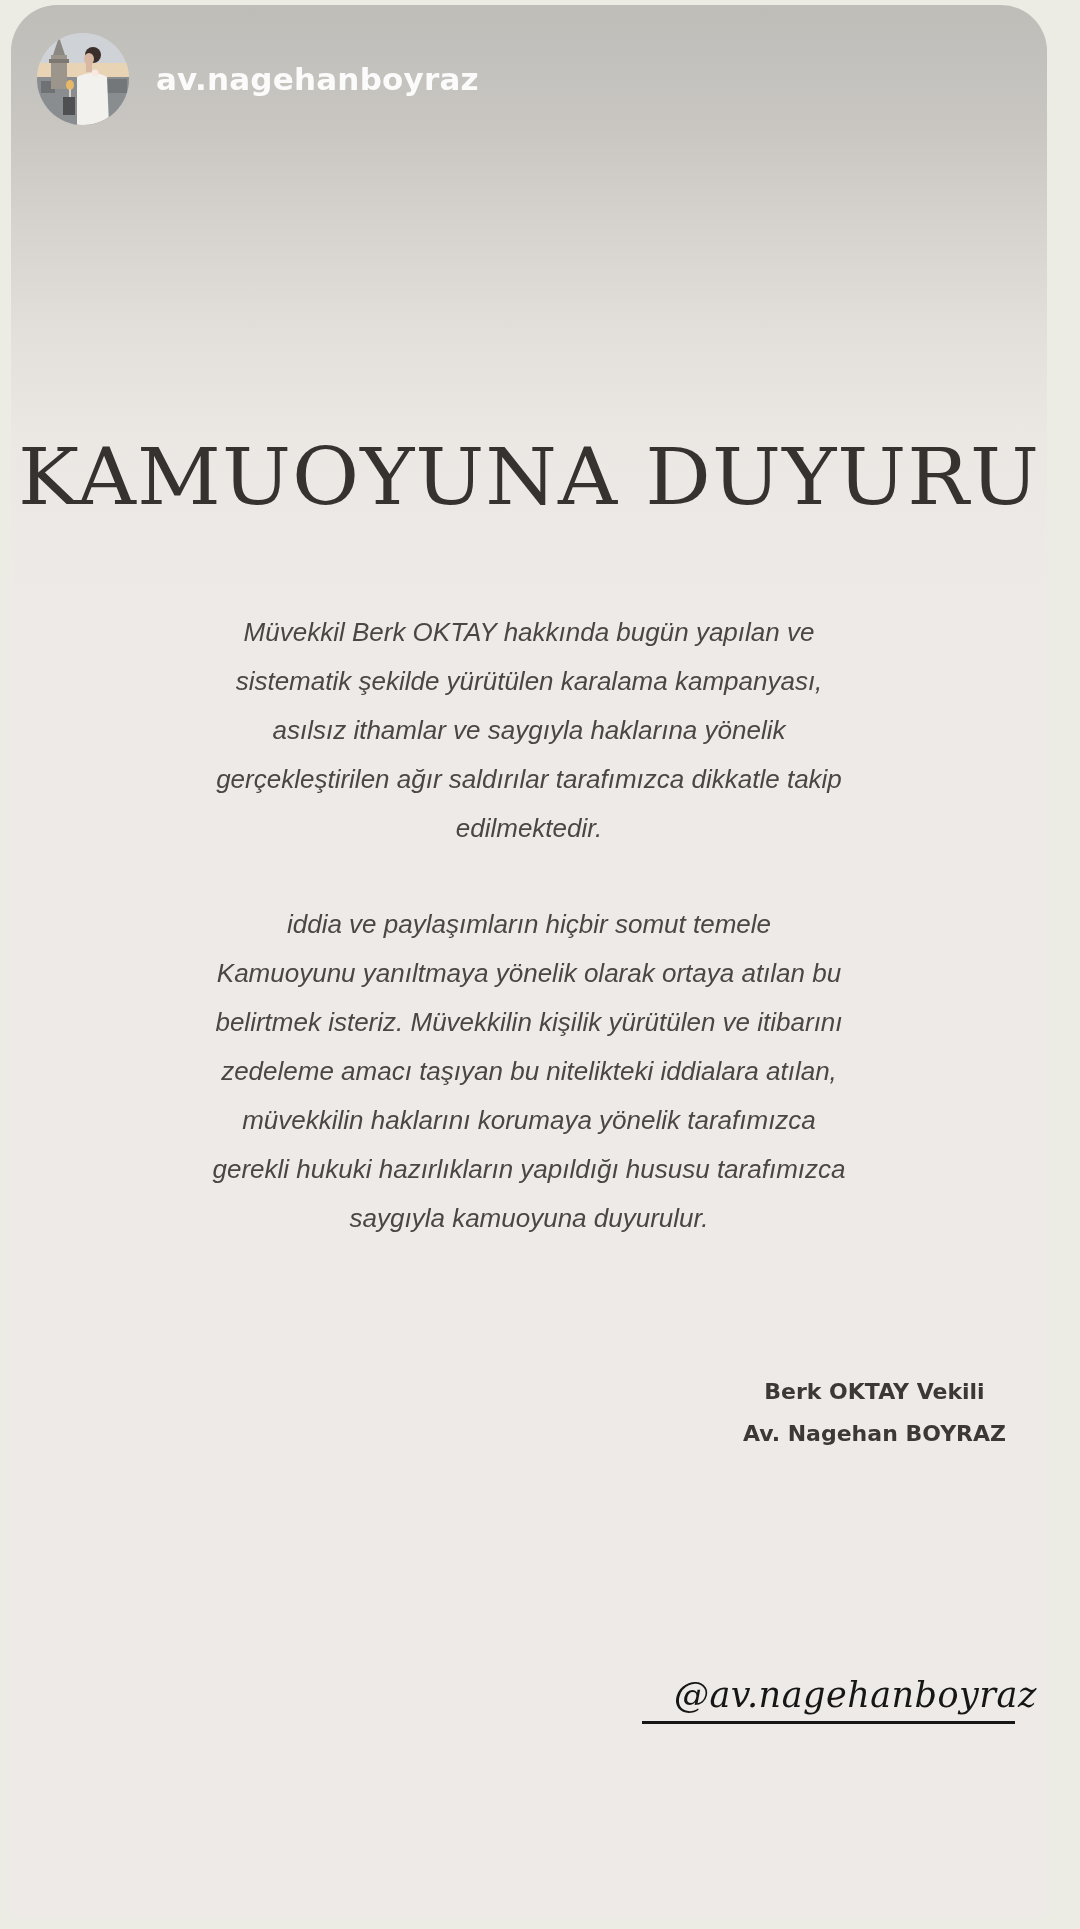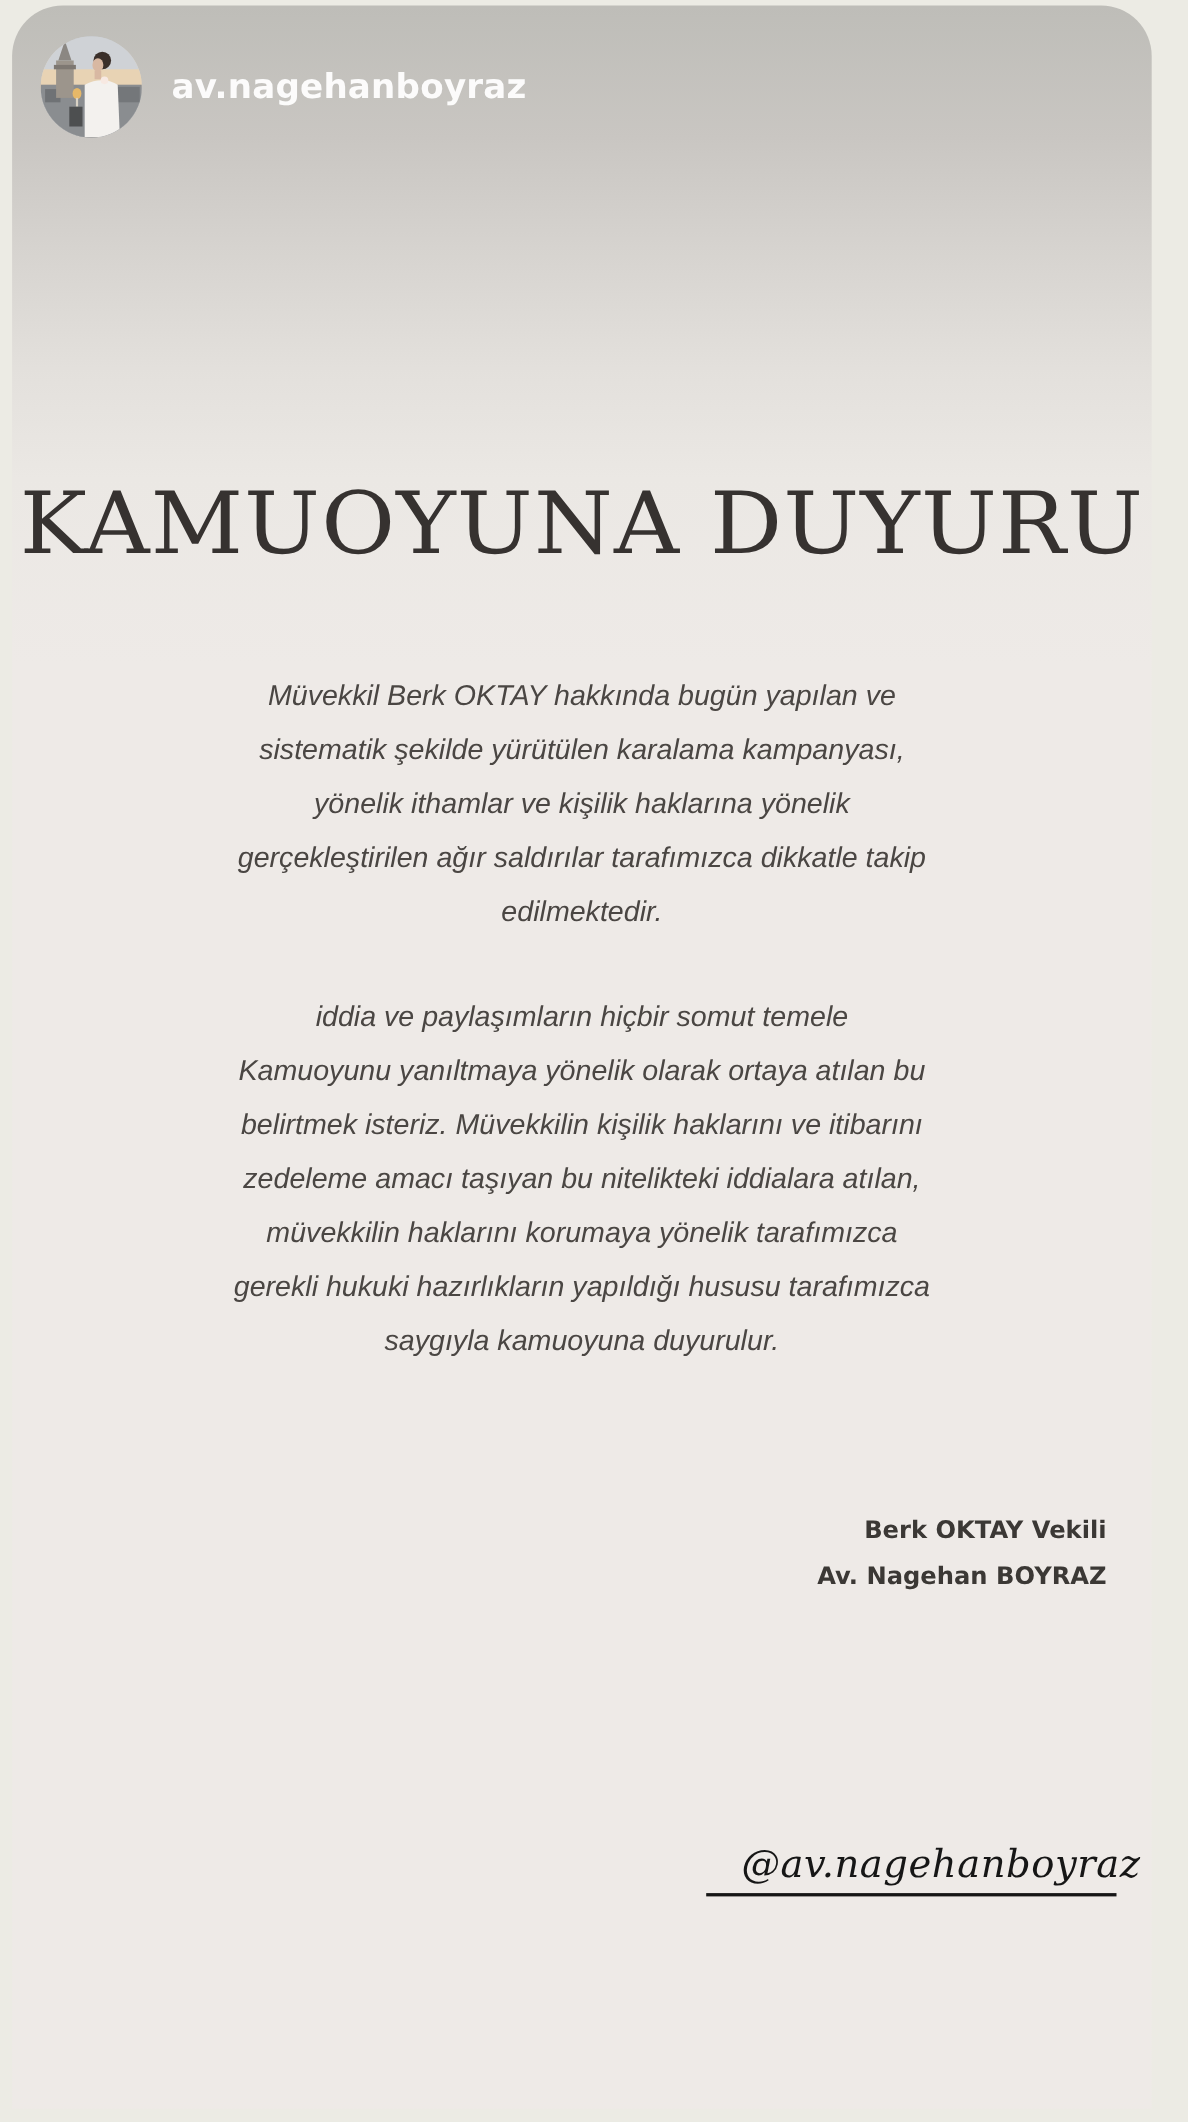--- a/index.html
+++ b/index.html
@@ -90,21 +90,21 @@
   .body-text .line {
     display: block;
     white-space: nowrap;
   }
   .para-1 { top: 603px; }
   .para-2 { top: 895px; }
   .signature {
     position: absolute;
     right: 41px;
     top: 1366px;
-    text-align: right;
+    text-align: center;
     font-family: "DejaVu Sans", sans-serif;
     font-size: 22px;
     font-weight: bold;
     color: #3b3835;
     line-height: 42px;
   }
   .signature .line { display: block; white-space: nowrap; }
   .mention-sticker {
     position: absolute;
     left: 619px;
@@ -167,29 +167,29 @@
       </svg>
     </div>
     <div class="username">av.nagehanboyraz</div>
   </div>
 
   <h1 class="title">KAMUOYUNA DUYURU</h1>
 
   <div class="body-text para-1">
     <span class="line">Müvekkil Berk OKTAY hakkında bugün yapılan ve</span>
     <span class="line">sistematik şekilde yürütülen karalama kampanyası,</span>
-    <span class="line">yönelik ithamlar ve kişilik haklarına yönelik</span>
+    <span class="line">asılsız ithamlar ve saygıyla haklarına yönelik</span>
     <span class="line">gerçekleştirilen ağır saldırılar tarafımızca dikkatle takip</span>
     <span class="line">edilmektedir.</span>
   </div>
 
   <div class="body-text para-2">
     <span class="line">iddia ve paylaşımların hiçbir somut temele</span>
     <span class="line">Kamuoyunu yanıltmaya yönelik olarak ortaya atılan bu</span>
-    <span class="line">belirtmek isteriz. Müvekkilin kişilik haklarını ve itibarını</span>
+    <span class="line">belirtmek isteriz. Müvekkilin kişilik yürütülen ve itibarını</span>
     <span class="line">zedeleme amacı taşıyan bu nitelikteki iddialara atılan,</span>
     <span class="line">müvekkilin haklarını korumaya yönelik tarafımızca</span>
     <span class="line">gerekli hukuki hazırlıkların yapıldığı hususu tarafımızca</span>
     <span class="line">saygıyla kamuoyuna duyurulur.</span>
   </div>
 
   <div class="signature">
     <span class="line">Berk OKTAY Vekili</span>
     <span class="line">Av. Nagehan BOYRAZ</span>
   </div>

